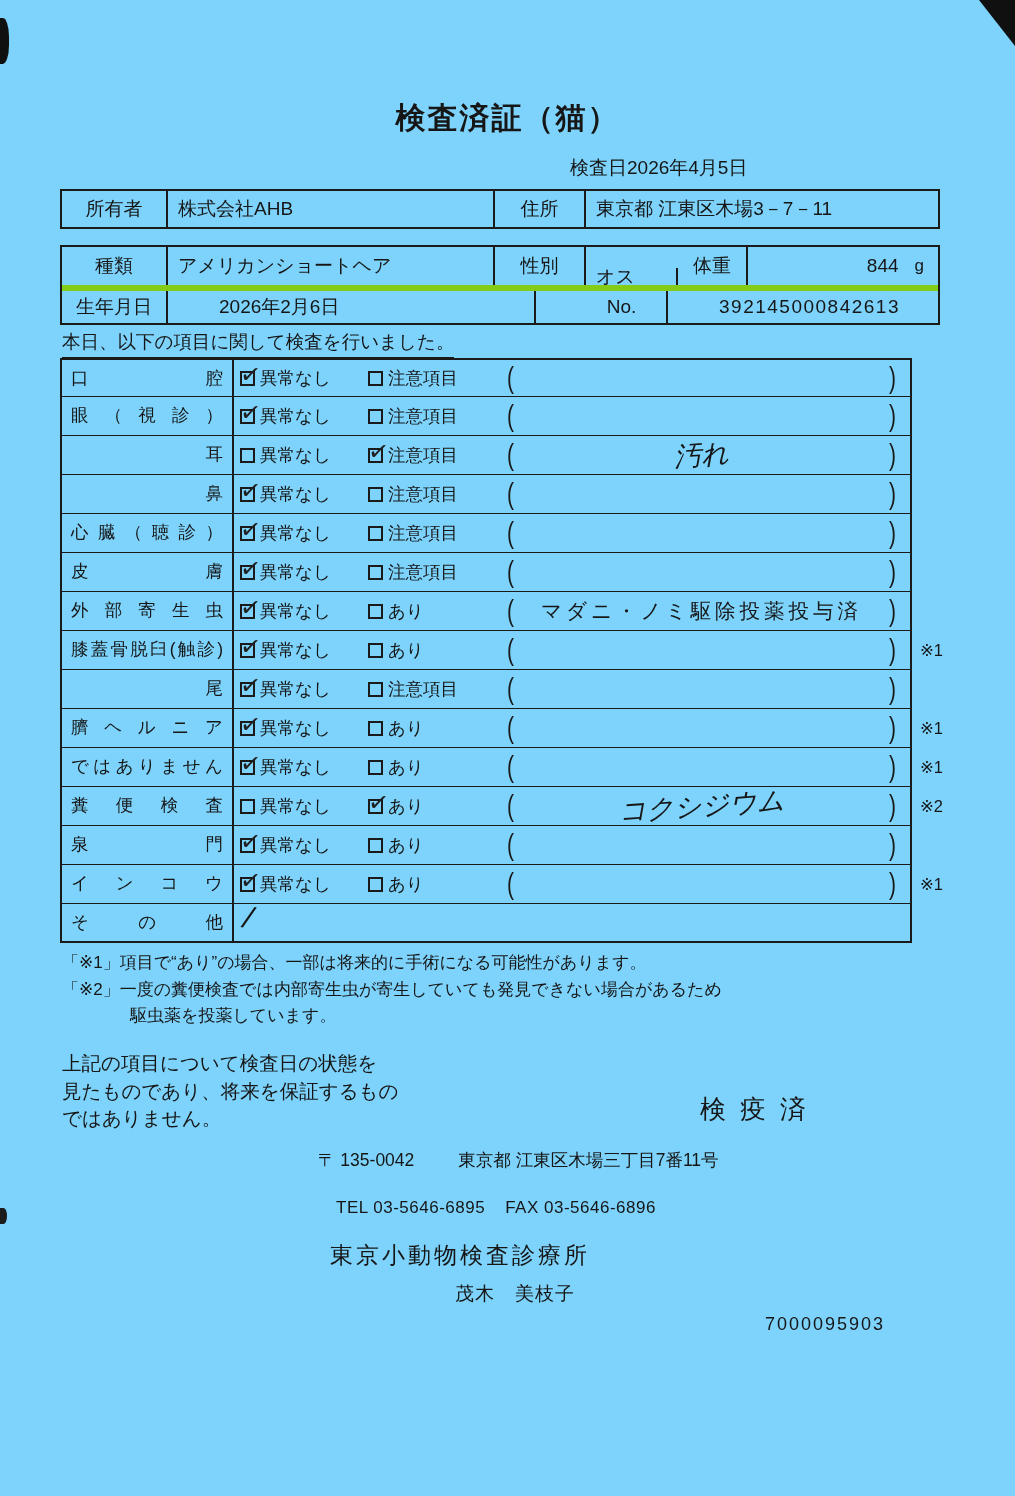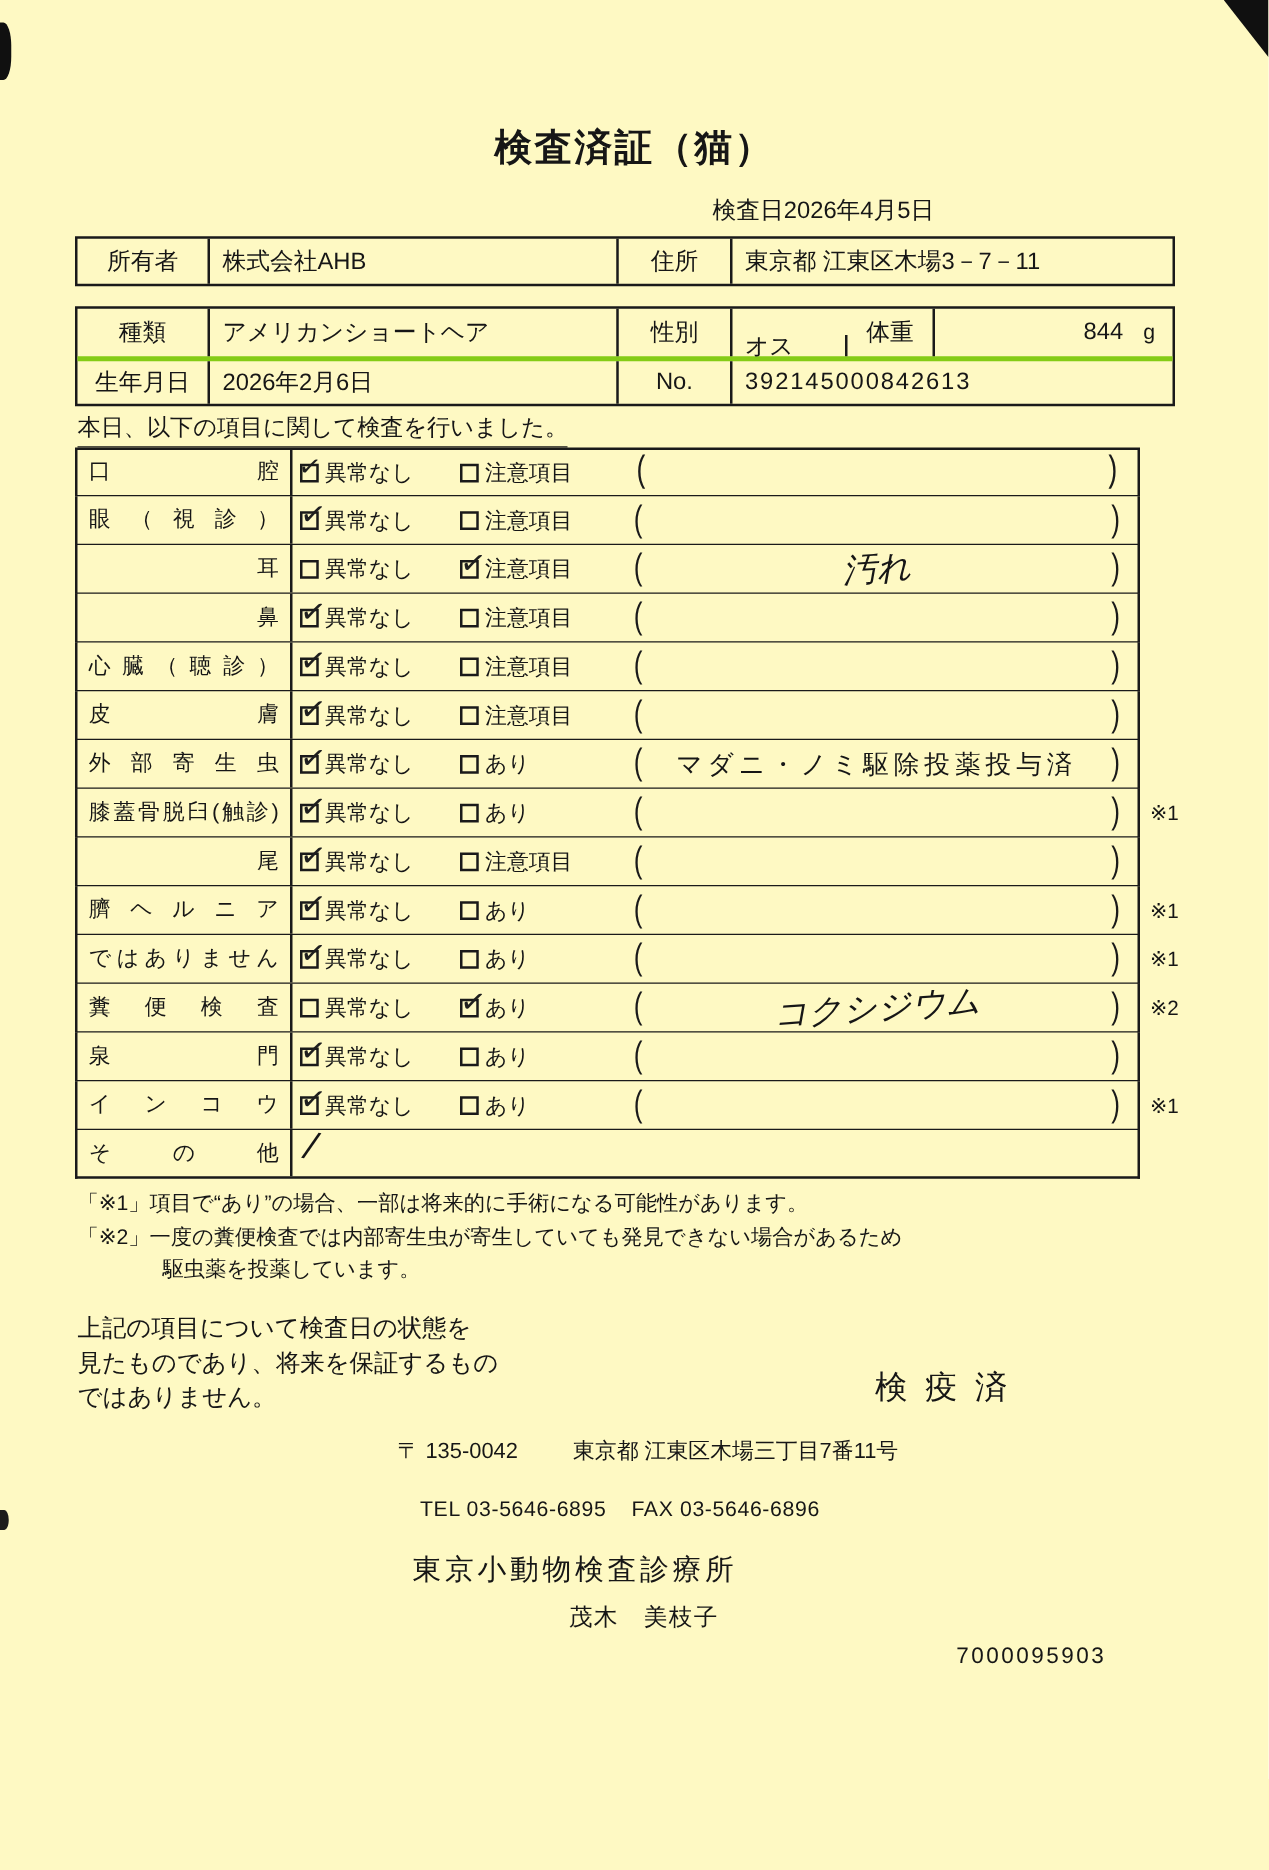--- a/index.html
+++ b/index.html
@@ -1,21 +1,21 @@
 <!DOCTYPE html>
 <html><head>
 <meta charset="utf-8">
 <style>
   * { box-sizing: border-box; }
   html,body { margin:0; padding:0; background:#ffffff; }
   .page {
     position: relative;
     width: 1015px;
     height: 1496px;
-    background: #fef9c3;
+    background: #7dd3fc;
     font-family: "Liberation Sans", "DejaVu Sans", sans-serif;
     color: #161616;
     overflow: hidden;
   }
 
   
   .artifact-tl { position:absolute; left:0; top:18px; width:9px; height:46px; background:#101010; border-radius:0 70% 70% 0 / 0 40% 40% 0; }
   .artifact-tr { position:absolute; right:0; top:0; width:36px; height:46px; background:#101010; clip-path:polygon(0 0,100% 0,100% 100%); }
   .artifact-ml { position:absolute; left:0; top:1208px; width:7px; height:16px; background:#1c1c1c; border-radius:0 60% 60% 0; }
 
@@ -30,21 +30,21 @@
   }
 
   .info-table {
     position:absolute; left:60px; width:880px;
     border:2px solid #1a1a1a;
   }
   .owner-table { top:189px; }
   .pet-table { top:245px; }
   .info-row { display:flex; height:36px; }
   .pet-table .info-row { height:38px; }
-  .info-row + .info-row { border-top:4px solid #84cc16; }
+  .info-row + .info-row { border-top:6px solid #84cc16;gap:41px; }
   .icell { display:flex; align-items:center; font-size:19px; border-right:2px solid #1a1a1a; padding:0 10px; }
   .icell:last-child { border-right:none; }
   .icell.lab { justify-content:center; padding:0 4px; }
   .w-owner-label { width:106px; }
   .w-owner-value { width:327px; }
   .w-addr-label { width:91px; }
   .w-addr-value { flex:1; }
   .w-sex-value { width:92px;margin-top:21px; }
   .w-weight-label { width:70px; }
   .w-weight-value { flex:1; justify-content:flex-end; padding-right:14px; }
@@ -56,21 +56,21 @@
     font-size:18.5px; border-bottom:1.5px solid #1a1a1a; padding-bottom:3px;
   }
 
   .insp-table { position:absolute; top:358px; left:60px; }
   .insp-row { display:flex; }
   .row-main {
     display:flex; width:852px; height:39px;
     border-left:2px solid #1a1a1a; border-right:2px solid #1a1a1a;
     border-bottom:1px solid #1a1a1a;
   }
-  .insp-row.first .row-main { border-top:2px solid #1a1a1a;font-family:Liberation Mono, monospace; }
+  .insp-row.first .row-main { border-top:2px solid #1a1a1a; }
   .insp-row.last .row-main { border-bottom:2px solid #1a1a1a; }
   .item-cell {
     width:172px; border-right:2px solid #1a1a1a;
     padding:0 9px; line-height:37px; font-size:17.5px;
     text-align:justify; text-align-last:justify;
     white-space:nowrap; overflow:hidden;
   }
   .opt-cell { display:flex; align-items:center; font-size:17.5px; }
   .opt1 { width:134px; padding-left:6px; }
   .opt2 { width:137px; }

